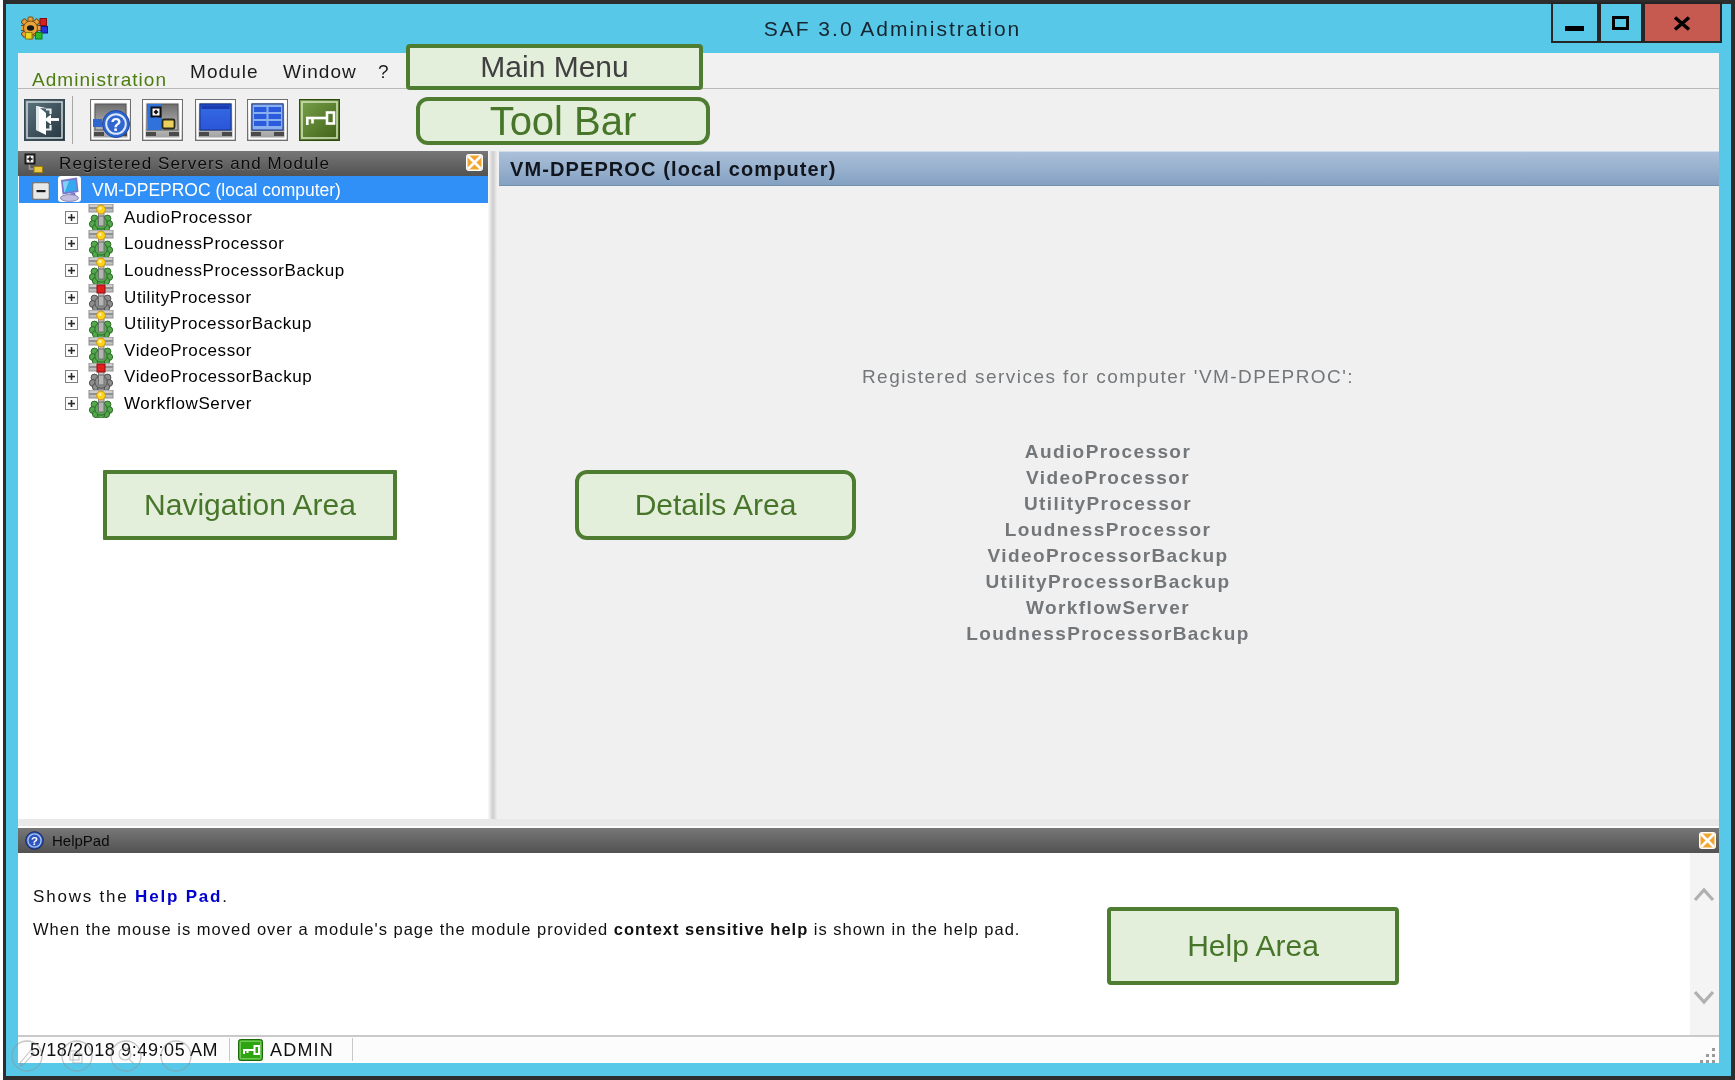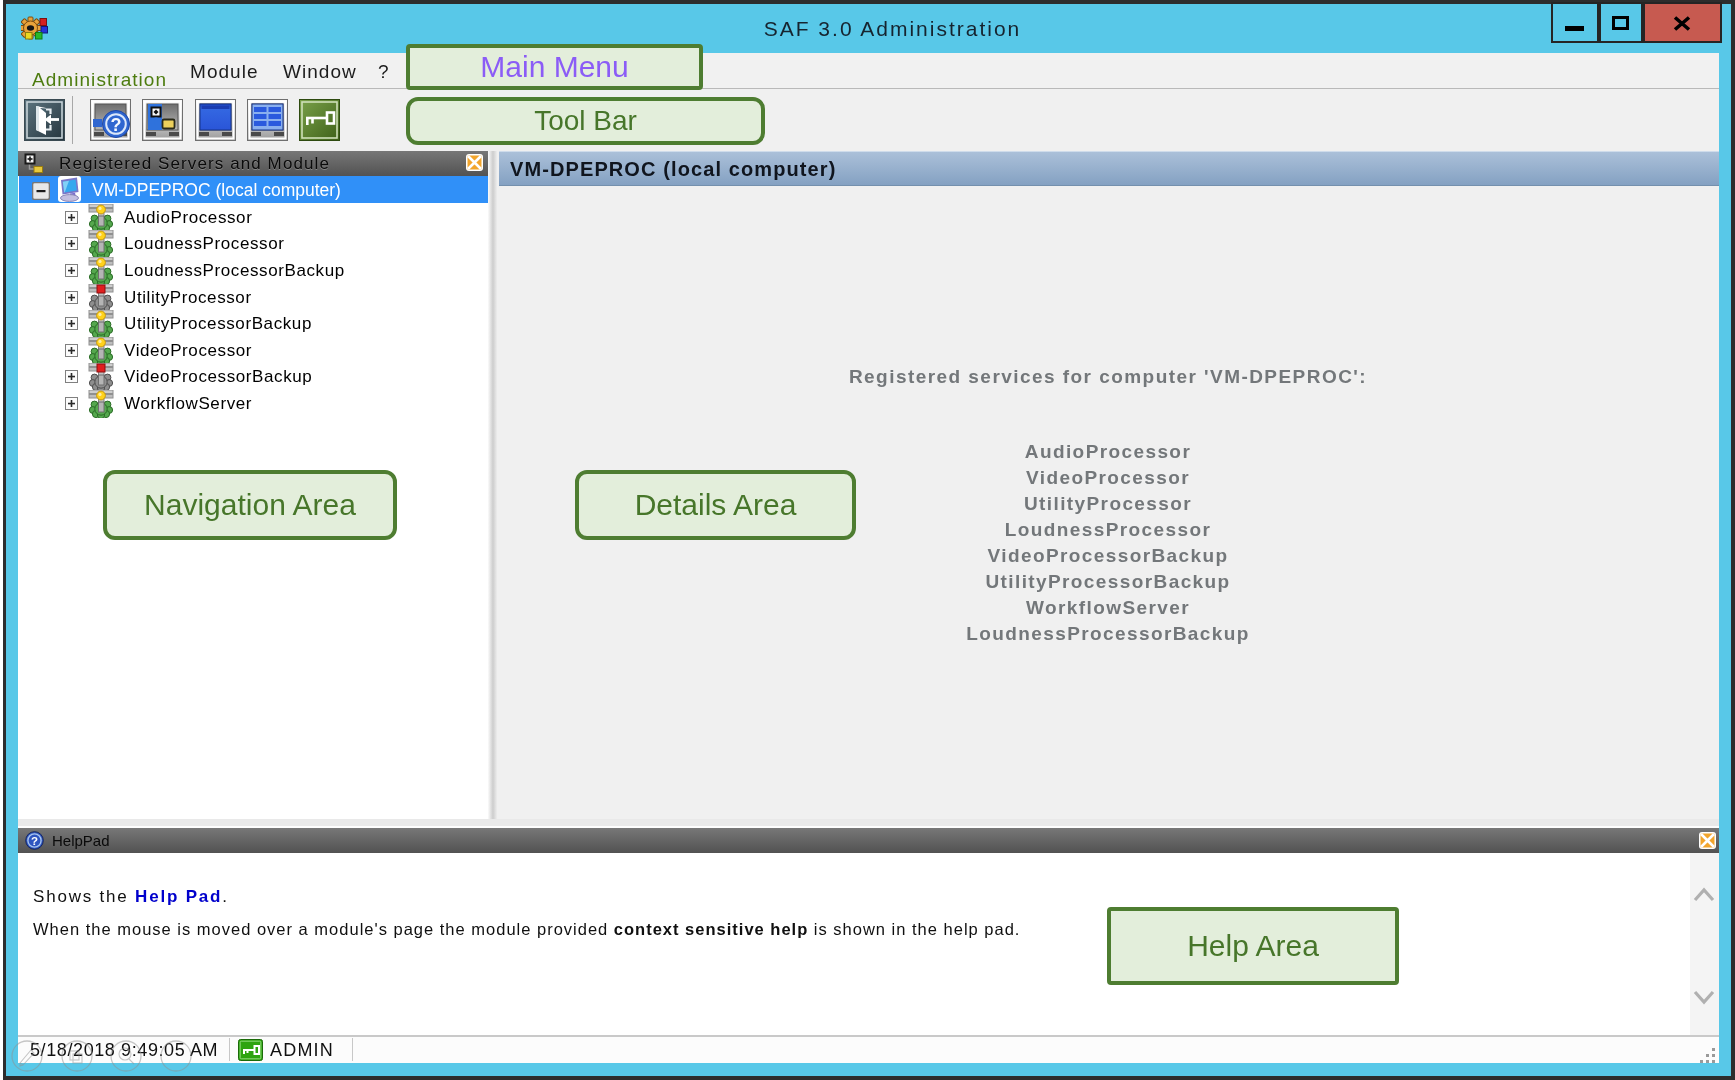--- a/index.html
+++ b/index.html
@@ -278,21 +278,21 @@
   </svg>
 <div class="abs" style="left:124px; top:394.0px; font-size:17px; letter-spacing:0.6px; color:#000;">WorkflowServer</div>
 
 <div class="abs" style="left:488px; top:151px; width:9px; height:668px; background:linear-gradient(90deg,#fbfbfb,#cdcdcd 55%,#ededed);"></div>
 
 <div class="abs" style="left:499px; top:151px; width:1220px; height:35px; background:linear-gradient(#abc0d9,#84a1c2); border-top:1px solid #cfdcEB; border-bottom:1px solid #7490ad;"></div>
 <div class="abs" style="left:510px; top:158px; font-size:20px; font-weight:bold; letter-spacing:1.1px; color:#10151e;">VM-DPEPROC (local computer)</div>
 
 <div class="abs" style="left:497px; top:187px; width:1222px; height:632px; background:#f0f0f0;"></div>
 
-<div class="abs" style="left:497px; top:366px; width:1222px; text-align:center; font-size:19px; font-weight:bold; letter-spacing:1.45px; color:#73777a;">Registered services for computer 'VM-DPEPROC':</div>
+<div class="abs" style="left:497px; top:366px; width:1222px; text-align:center; font-size:19px; font-weight:normal; letter-spacing:1.45px; color:#73777a;">Registered services for computer 'VM-DPEPROC':</div>
 <div class="abs" style="left:497px; top:439px; width:1222px; text-align:center; font-size:19px; font-weight:bold; letter-spacing:1.4px; color:#73777a; line-height:26px;">AudioProcessor<br>VideoProcessor<br>UtilityProcessor<br>LoudnessProcessor<br>VideoProcessorBackup<br>UtilityProcessorBackup<br>WorkflowServer<br>LoudnessProcessorBackup</div>
 
 <div class="abs" style="left:18px; top:819px; width:1701px; height:9px; background:#e9e9e9; border-bottom:2px solid #fdfdfd;"></div>
 
 <div class="abs" style="left:18px; top:828px; width:1701px; height:25px; background:linear-gradient(#777777,#525252);"></div>
 <svg class="abs" style="left:25px; top:831px;" width="19" height="19" viewBox="0 0 19 19">
   <circle cx="9.5" cy="9.5" r="8.8" fill="#2e55c0" stroke="#16275e" stroke-width="1"></circle>
   <circle cx="9.5" cy="9.5" r="6.6" fill="none" stroke="#a8c4ee" stroke-width="1.4"></circle>
   <text x="9.5" y="13.6" text-anchor="middle" font-family="Liberation Sans" font-size="11.5" font-weight="bold" fill="#fff">?</text>
 </svg>
@@ -349,17 +349,17 @@
     <circle cx="120" cy="20" r="15"></circle>
     <circle cx="170" cy="20" r="15"></circle>
     <path d="M14 27 L25 14 L28 17 L17 29 Z M14 27 L14 30 L17 29" stroke-width="1.1"></path>
     <rect x="64" y="15" width="9" height="9" stroke-width="1.1"></rect>
     <rect x="67" y="18" width="9" height="9" stroke-width="1.1"></rect>
     <circle cx="119" cy="18" r="6" stroke-width="1.1"></circle>
     <path d="M123 23 L128 28" stroke-width="1.1"></path>
   </g>
 </svg>
 
-<div class="abs" style="left:406px; top:44px; width:297px; height:46px; background:#e3eedb; border:4.5px solid #4e7d31; border-radius:4px; display:flex; align-items:center; justify-content:center; font-size:30px; color:#8b5cf6;">Main Menu</div>
-<div class="abs" style="left:406px; top:97px; width:359px; height:48px; background:#e3eedb; border:4.5px solid #4e7d31; border-radius:12px; display:flex; align-items:center; justify-content:center; font-size:28px; color:#47762a;">Tool Bar</div>
-<div class="abs" style="left:103px; top:470px; width:294px; height:70px; background:#e3eedb; border:4.5px solid #4e7d31; border-radius:12px; display:flex; align-items:center; justify-content:center; font-size:30px; color:#47762a;">Navigation Area</div>
+<div class="abs" style="left:406px; top:44px; width:297px; height:46px; background:#e3eedb; border:4.5px solid #4e7d31; border-radius:4px; display:flex; align-items:center; justify-content:center; font-size:30px; color:#404040;">Main Menu</div>
+<div class="abs" style="left:416px; top:97px; width:294px; height:48px; background:#e3eedb; border:4.5px solid #4e7d31; border-radius:12px; display:flex; align-items:center; justify-content:center; font-size:40px; color:#47762a;">Tool Bar</div>
+<div class="abs" style="left:103px; top:470px; width:294px; height:70px; background:#e3eedb; border:4.5px solid #4e7d31; border-radius:1px; display:flex; align-items:center; justify-content:center; font-size:30px; color:#47762a;">Navigation Area</div>
 <div class="abs" style="left:575px; top:470px; width:281px; height:70px; background:#e3eedb; border:4.5px solid #4e7d31; border-radius:12px; display:flex; align-items:center; justify-content:center; font-size:30px; color:#47762a;">Details Area</div>
 <div class="abs" style="left:1107px; top:907px; width:292px; height:78px; background:#e3eedb; border:4.5px solid #4e7d31; border-radius:4px; display:flex; align-items:center; justify-content:center; font-size:30px; color:#47762a;">Help Area</div>
 
 </body></html>

